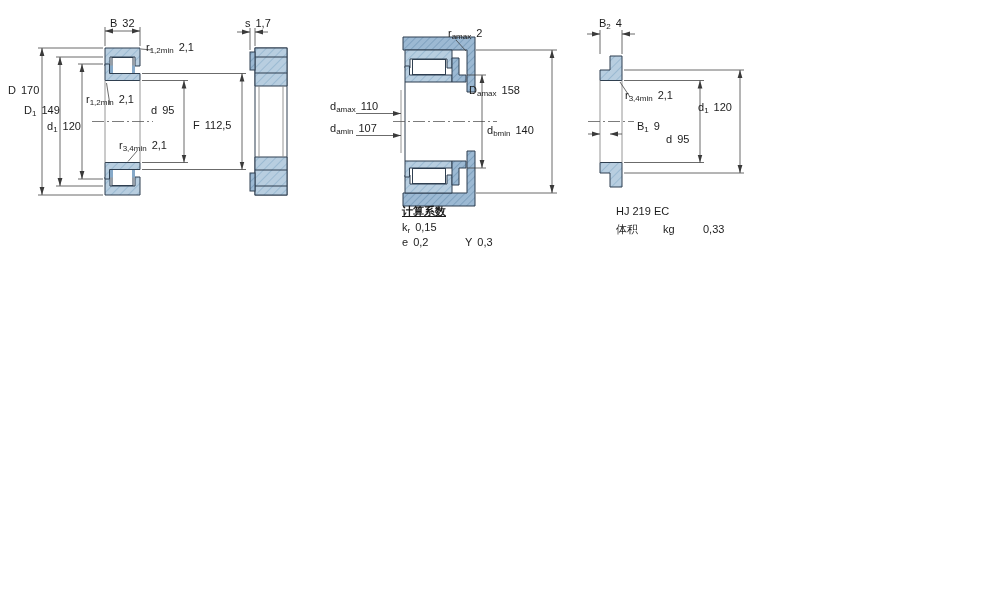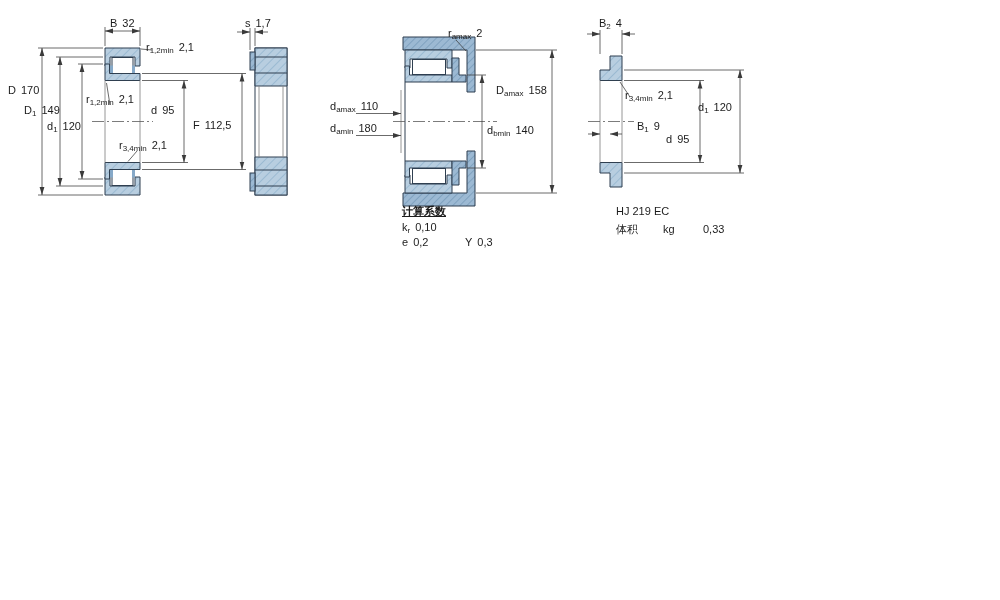--- a/index.html
+++ b/index.html
@@ -186,32 +186,32 @@
   <span class="dim-label" style="left:47px;top:120px"><span>d</span><sub>1</sub><span class="val">120</span></span>
   <span class="dim-label" style="left:86px;top:93px"><span>r</span><sub>1,2min</sub><span class="val">2,1</span></span>
   <span class="dim-label" style="left:151px;top:104px"><span>d</span><sub></sub><span class="val">95</span></span>
   <span class="dim-label" style="left:193px;top:119px"><span>F</span><sub></sub><span class="val">112,5</span></span>
   <span class="dim-label" style="left:119px;top:139px"><span>r</span><sub>3,4min</sub><span class="val">2,1</span></span>
 
   <span class="dim-label" style="left:245px;top:17px"><span>s</span><sub></sub><span class="val">1,7</span></span>
 
   <span class="dim-label" style="left:448px;top:27px"><span>r</span><sub>amax</sub><span class="val">2</span></span>
   <span class="dim-label" style="left:330px;top:100px"><span>d</span><sub>amax</sub><span class="val">110</span></span>
-  <span class="dim-label" style="left:330px;top:122px"><span>d</span><sub>amin</sub><span class="val">180</span></span>
+  <span class="dim-label" style="left:330px;top:122px"><span>d</span><sub>amin</sub><span class="val">107</span></span>
   <span class="dim-label" style="left:487px;top:124px"><span>d</span><sub>bmin</sub><span class="val">140</span></span>
-  <span class="dim-label" style="left:496px;top:84px"><span>D</span><sub>amax</sub><span class="val">158</span></span>
+  <span class="dim-label" style="left:469px;top:84px"><span>D</span><sub>amax</sub><span class="val">158</span></span>
 
   <span class="dim-label" style="left:599px;top:17px"><span>B</span><sub>2</sub><span class="val">4</span></span>
   <span class="dim-label" style="left:625px;top:89px"><span>r</span><sub>3,4min</sub><span class="val">2,1</span></span>
   <span class="dim-label" style="left:698px;top:101px"><span>d</span><sub>1</sub><span class="val">120</span></span>
   <span class="dim-label" style="left:637px;top:120px"><span>B</span><sub>1</sub><span class="val">9</span></span>
   <span class="dim-label" style="left:666px;top:133px"><span>d</span><sub></sub><span class="val">95</span></span>
 
   <span class="text-item heading" style="left:402px;top:205px">计算系数</span>
-  <span class="dim-label" style="left:402px;top:221px"><span>k</span><sub>r</sub><span class="val">0,10</span></span>
+  <span class="dim-label" style="left:402px;top:221px"><span>k</span><sub>r</sub><span class="val">0,15</span></span>
   <span class="dim-label" style="left:402px;top:236px"><span>e</span><sub></sub><span class="val">0,2</span></span>
   <span class="dim-label" style="left:465px;top:236px"><span>Y</span><sub></sub><span class="val">0,3</span></span>
 
   <span class="text-item" style="left:616px;top:205px">HJ 219 EC</span>
   <span class="text-item" style="left:616px;top:223px">体积</span>
   <span class="text-item" style="left:663px;top:223px">kg</span>
   <span class="text-item" style="left:703px;top:223px">0,33</span>
 
 </div>
 

